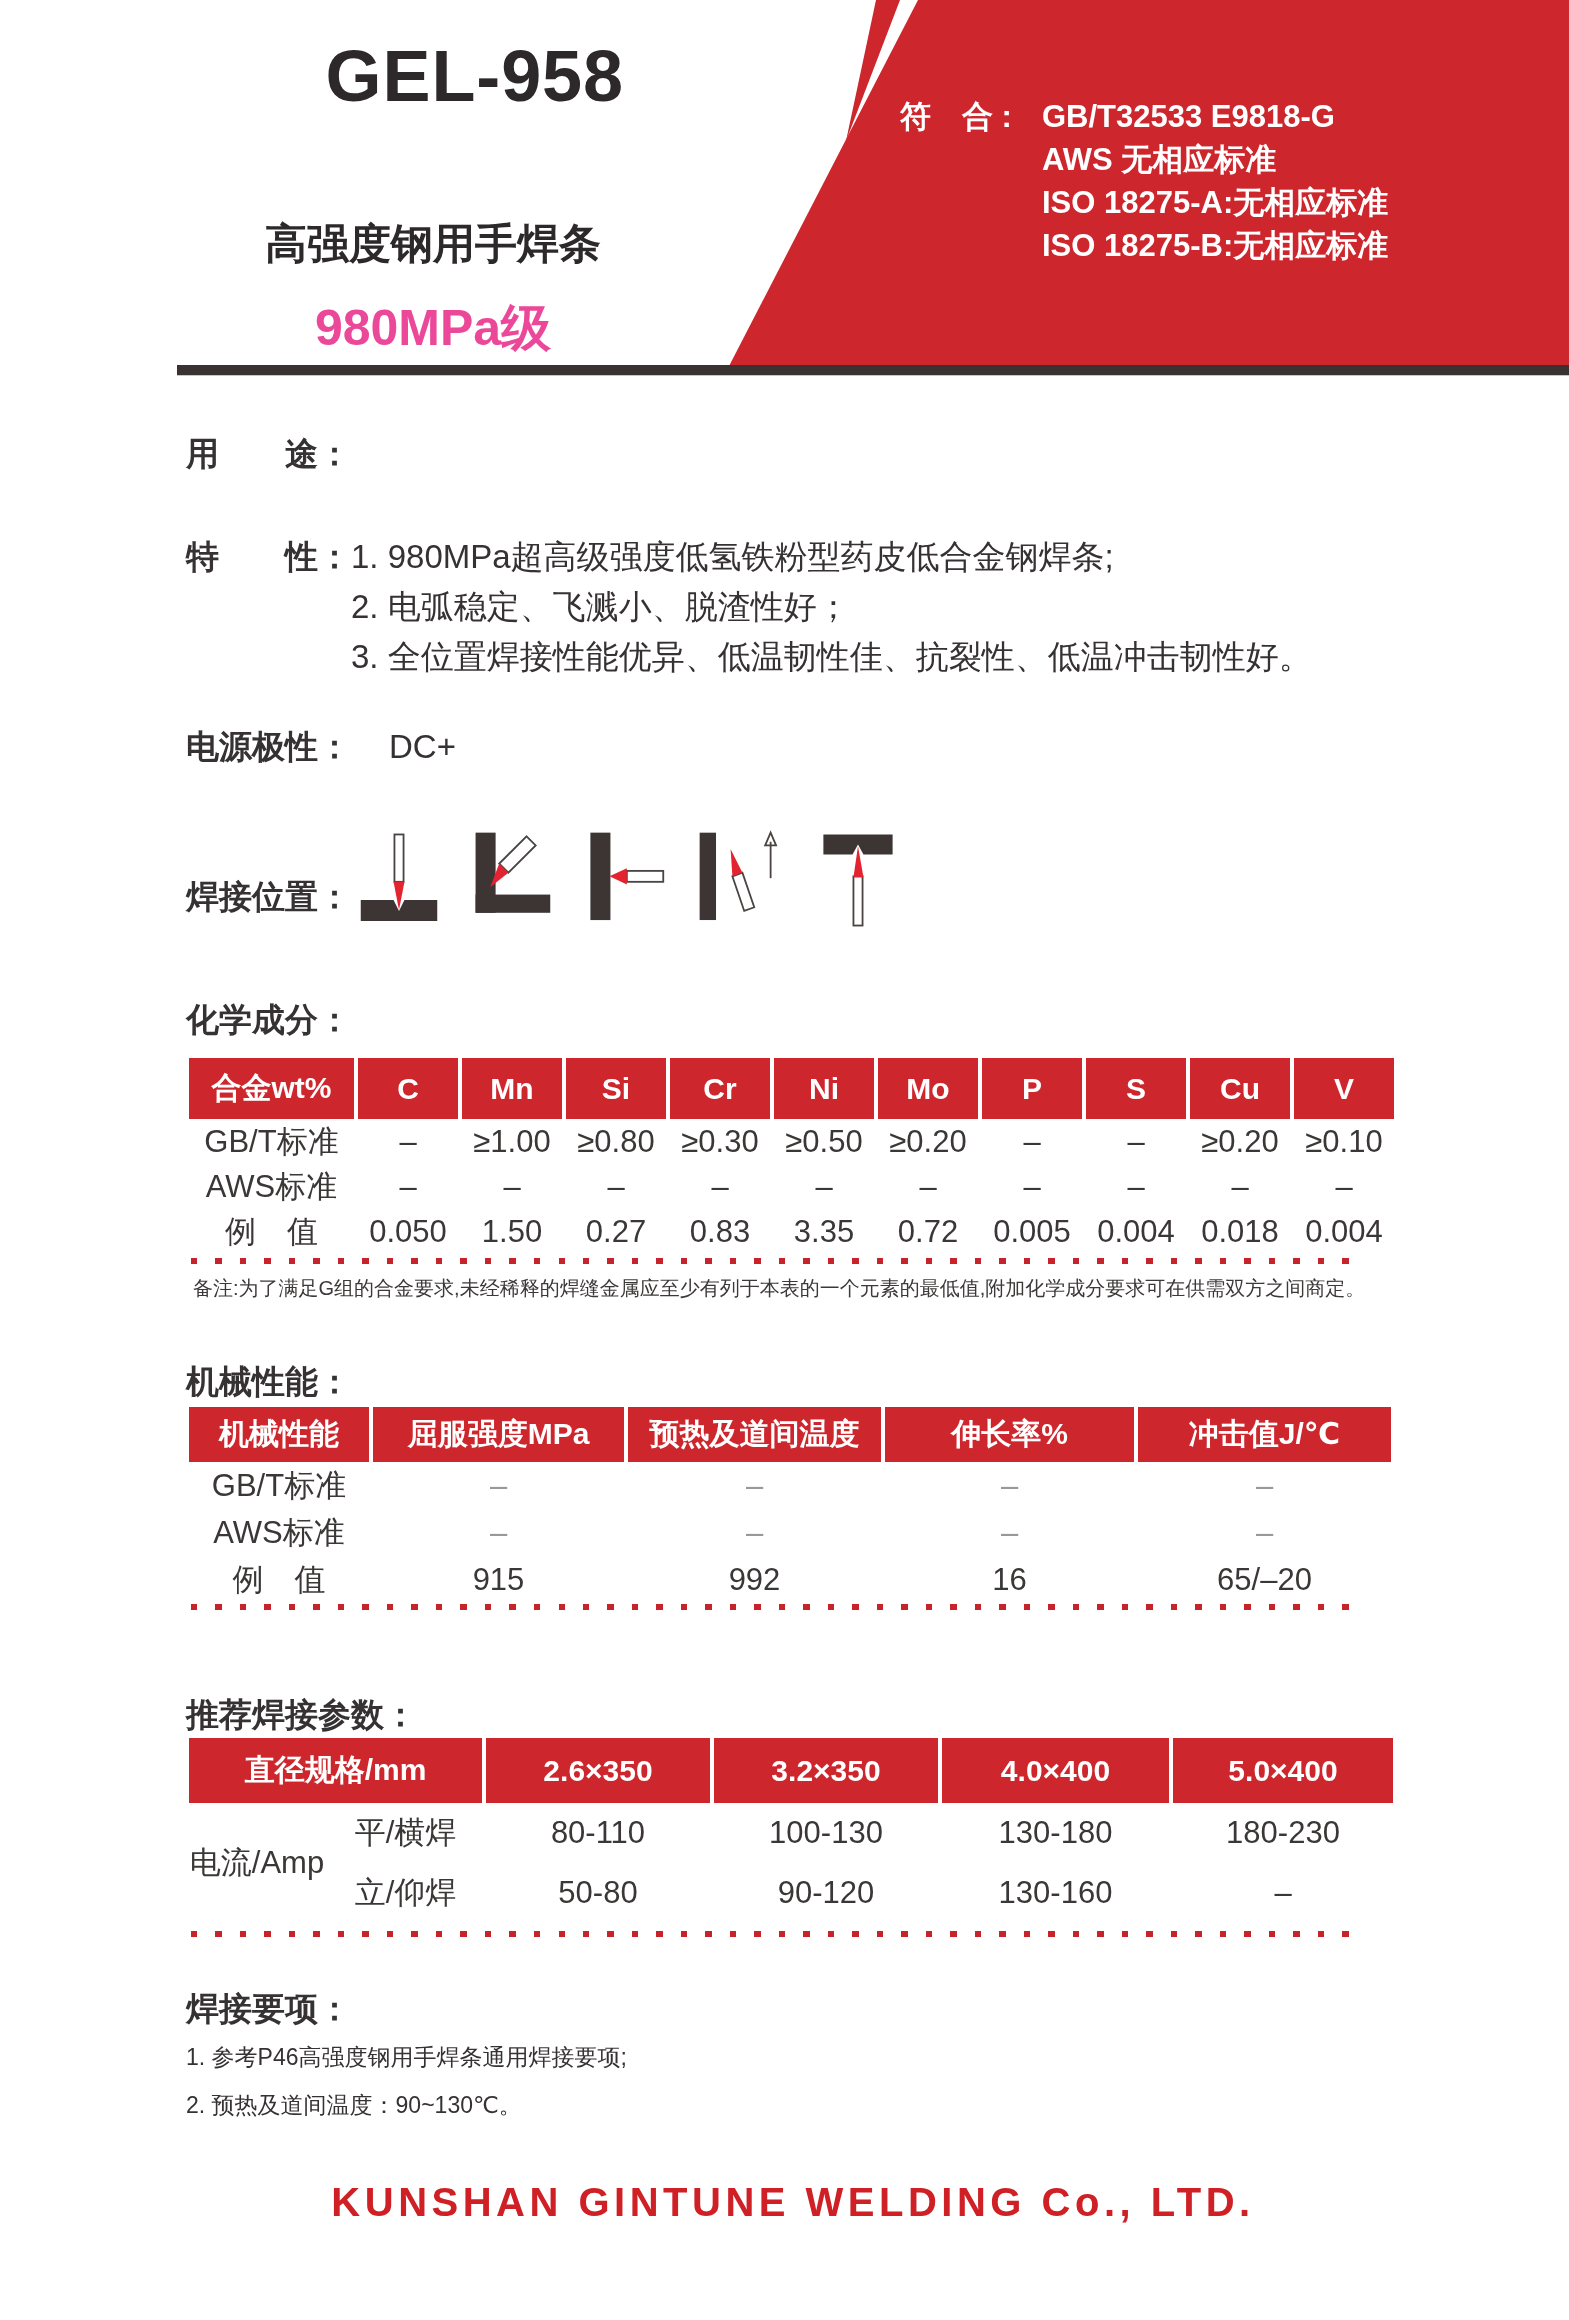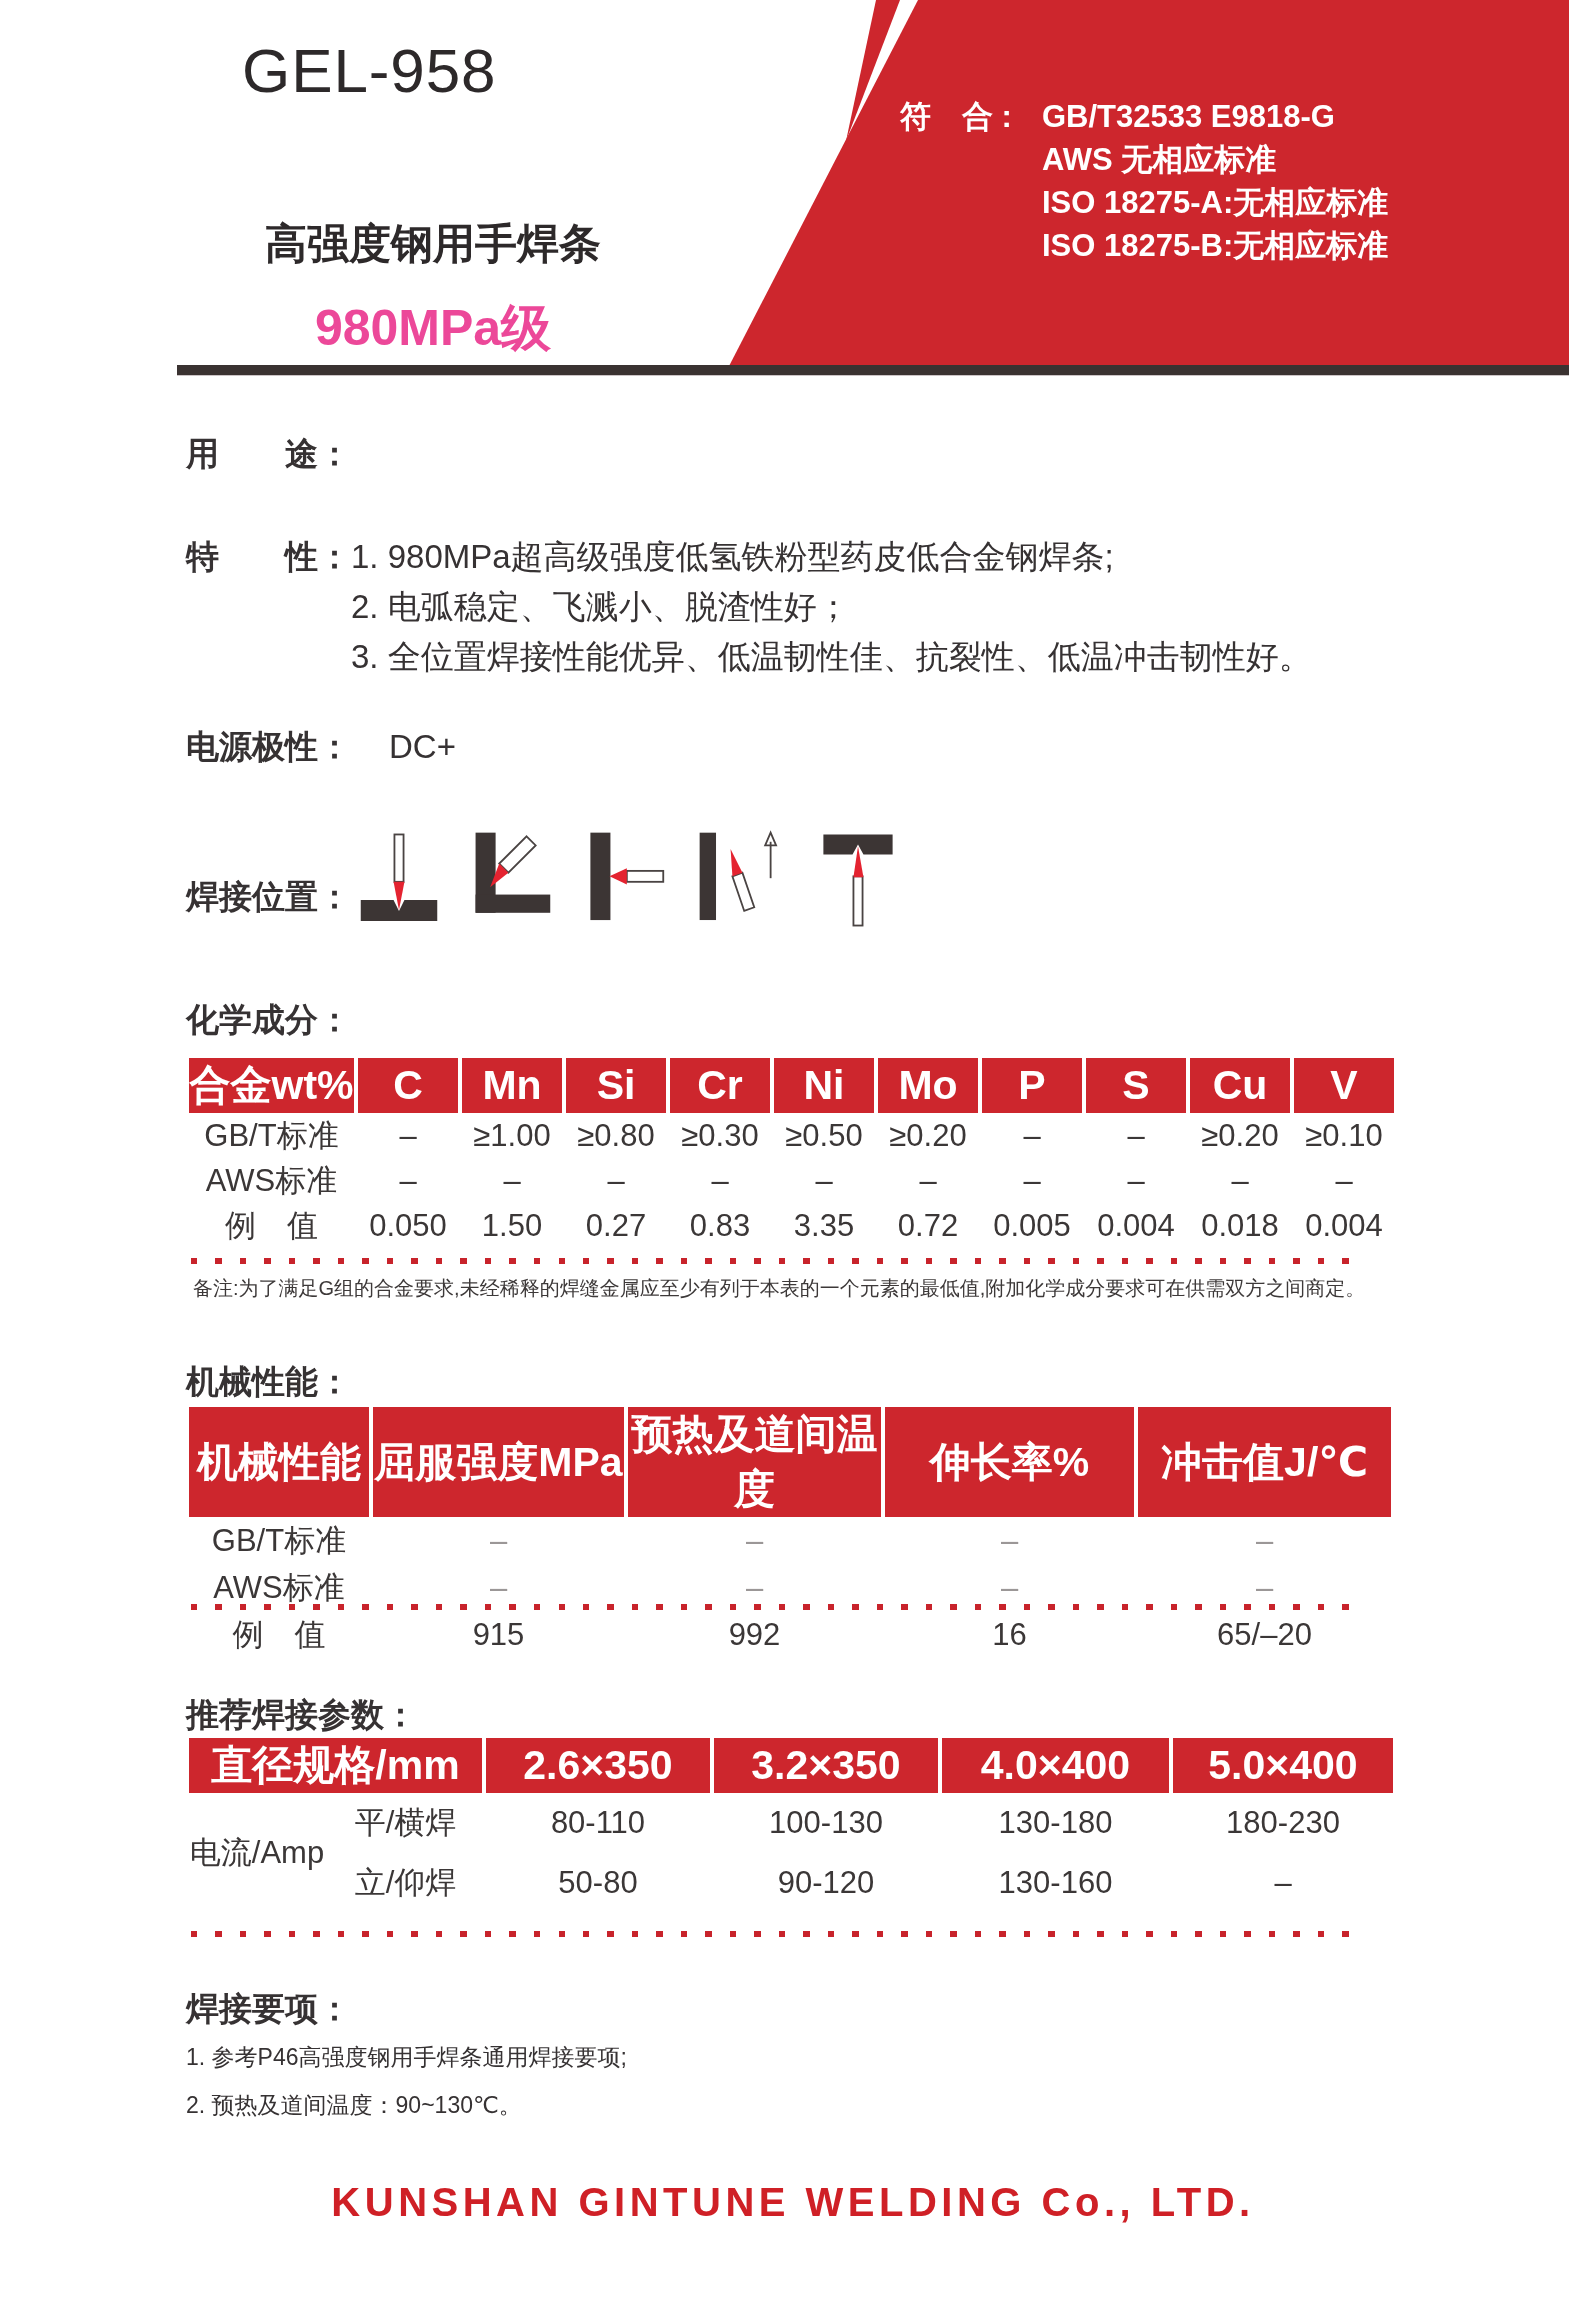--- a/index.html
+++ b/index.html
@@ -1,42 +1,42 @@
 <!DOCTYPE html>
 <html style="font-size:14.5px"><head>
 <meta charset="utf-8">
 <style>
   html,body{margin:0;padding:0;background:#ffffff;}
   .page{
     position:relative; width:1569px; height:2320px; background:#ffffff;
     font-family:"Liberation Sans","DejaVu Sans",sans-serif; color:#343031; overflow:hidden;
   }
   
-  .product-title{position:absolute;left:242px;top:35px;width:382px;font-size:62px;font-weight:400;letter-spacing:0.9px;color:#2d292a;text-align:left;}
+  .product-title{position:absolute;left:242px;top:35px;width:382px;font-size:72px;font-weight:700;letter-spacing:0.9px;color:#2d292a;text-align:right;}
   .subtitle{position:absolute;left:242px;top:216px;width:382px;text-align:center;font-size:42px;font-weight:700;color:#2d292a;}
   .grade{position:absolute;left:242px;top:295px;width:382px;text-align:center;font-size:50px;font-weight:700;color:#ec4899;}
   .banner{position:absolute;left:0;top:0;width:1569px;height:370px;background:#cd262d;
           clip-path:polygon(918px 0,1569px 0,1569px 370px,727px 370px);}
   .banner-accent{position:absolute;left:0;top:0;width:1569px;height:370px;background:#cd262d;
           clip-path:polygon(876px 0,900px 0,846px 141px);}
   .banner-text{position:absolute;left:900px;top:95px;color:#ffffff;font-size:31px;font-weight:700;line-height:43px;white-space:nowrap;}
   .banner-text .lbl{display:inline-block;width:142px;}
   .banner-text .ind{margin-left:142px;}
   .title-bar{position:absolute;left:177px;top:365px;width:1392px;height:10px;background:#3a3231;border-bottom:1.8px solid #ccc4c6;}
   
   .sec{position:absolute;left:186px;font-size:33px;line-height:47px;color:#363233;white-space:nowrap;}
   .sec .label{font-weight:700;}
   .row-flex{display:flex;align-items:flex-start;}
   .sec-title{position:absolute;left:186px;font-size:33px;font-weight:700;color:#363233;}
   
   .positions-icons{position:absolute;left:357px;top:829px;display:flex;gap:29px;}
   .positions-icons svg{display:block;}
   
   table.tbl{position:absolute;border-collapse:separate;border-spacing:4.5px 0;table-layout:fixed;}
-  table.tbl th{background:#cd262d;color:#ffffff;font-size:41px;font-weight:700;text-align:center;padding:0;}
+  table.tbl th{background:#cd262d;color:#ffffff;font-size:30px;font-weight:700;text-align:center;padding:7px;}
   table.tbl td{font-size:31px;text-align:center;color:#3b3737;padding:0;}
   table.chem{left:185px;top:1058px;}
   table.chem th{height:47px;}
   table.chem td{height:45px;}
   table.mech{left:185px;top:1407px;}
   table.mech th{height:36px;}
   table.mech td{height:47px;}
   table.mech tr.muted td{color:#9b9797;}
   table.params{left:185px;top:1738px;}
   table.params th{height:51px;}

